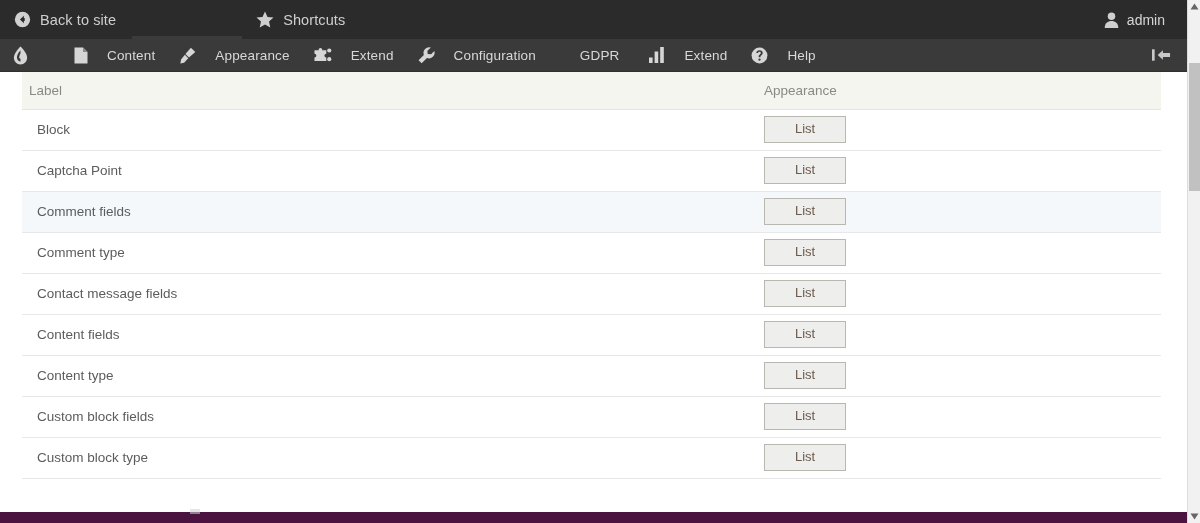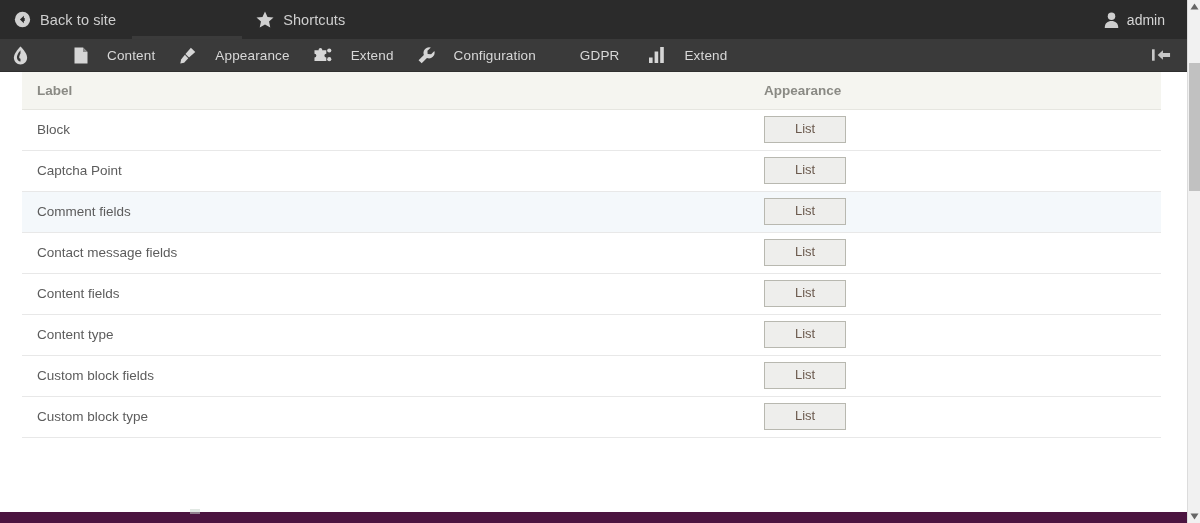--- a/index.html
+++ b/index.html
@@ -52,23 +52,23 @@
   .page {
     position: absolute; top: 72px; left: 0; width: 1187px; bottom: 0;
     background: #ffffff; overflow: hidden;
   }
   .tbl { width: 1139px; margin-left: 22px; border-collapse: collapse; table-layout: fixed; }
   .tbl col.c-label { width: 720px; }
   .tbl col.c-ops   { width: 419px; }
 
   .tbl thead th {
     background: #f5f5f0; height: 37px;
-    text-align: left; font-weight: bold;
+    text-align: left; font-weight: normal;
     color: #8a8a84; font-size: 13.5px;
-    padding: 0 0 0 15px; vertical-align: middle;
+    padding: 0 0 0 7px; vertical-align: middle;
     border-bottom: 1px solid #e6e6e0;
   }
   .tbl thead th.ops { padding-left: 22px; }
 
   .tbl tbody tr { height: 41px; background: #ffffff; }
   .tbl tbody tr.hover { background: #f4f8fb; }
   .tbl tbody td {
     border-bottom: 1px solid #e8e8e8;
     vertical-align: middle;
     color: #5c5c5c; font-size: 13.5px;
@@ -224,20 +224,30 @@
       <span>
         <svg width="16" height="16" viewBox="0 0 16 16">
           <rect x="0" y="10.5" width="3.6" height="5.5" fill="#d6d6d6"></rect>
           <rect x="5.6" y="4.5" width="3.6" height="11.5" fill="#d6d6d6"></rect>
           <rect x="11.2" y="0" width="3.6" height="16" fill="#d6d6d6"></rect>
         </svg>
       </span>
       <span class="lbl">Extend</span>
     </div>
 
+    <div class="tm-item">
+      <span>
+        <svg width="17" height="17" viewBox="0 0 18 18">
+          <circle cx="9" cy="9" r="8.4" fill="#d6d6d6"></circle>
+          <path d="M9 3.4 C6.9 3.4 5.7 4.6 5.5 6.4 H7.5 C7.6 5.6 8.1 5.1 9 5.1 C9.9 5.1 10.4 5.6 10.4 6.3 C10.4 7 10 7.4 9.3 7.9 C8.4 8.5 8.1 9.1 8.1 10.2 V10.9 H10 V10.4 C10 9.7 10.3 9.3 11 8.8 C11.9 8.2 12.4 7.5 12.4 6.2 C12.4 4.6 11.1 3.4 9 3.4 Z" fill="#3a3a3a"></path>
+          <circle cx="9" cy="13.4" r="1.2" fill="#3a3a3a"></circle>
+        </svg>
+      </span>
+      <span class="lbl">Help</span>
+    </div>
 
     <div class="tm-spacer"></div>
 
     <div class="tm-collapse">
       <span>
         <svg width="19" height="14" viewBox="0 0 20 14">
           <rect x="0" y="1" width="2.8" height="12" fill="#c9c9c9"></rect>
           <path d="M11.5 2 L6 7 l5.5 5 v-3 H19 v-4 h-7.5 z" fill="#c9c9c9"></path>
         </svg>
       </span>
@@ -263,20 +273,24 @@
           </tr>
           <tr>
             <td>Captcha Point</td>
             <td class="ops"><button class="btn-list">List</button></td>
           </tr>
           <tr class="hover">
             <td>Comment fields</td>
             <td class="ops"><button class="btn-list">List</button></td>
           </tr>
           <tr>
+            <td>Comment type</td>
+            <td class="ops"><button class="btn-list">List</button></td>
+          </tr>
+          <tr>
             <td>Contact message fields</td>
             <td class="ops"><button class="btn-list">List</button></td>
           </tr>
           <tr>
             <td>Content fields</td>
             <td class="ops"><button class="btn-list">List</button></td>
           </tr>
           <tr>
             <td>Content type</td>
             <td class="ops"><button class="btn-list">List</button></td>

